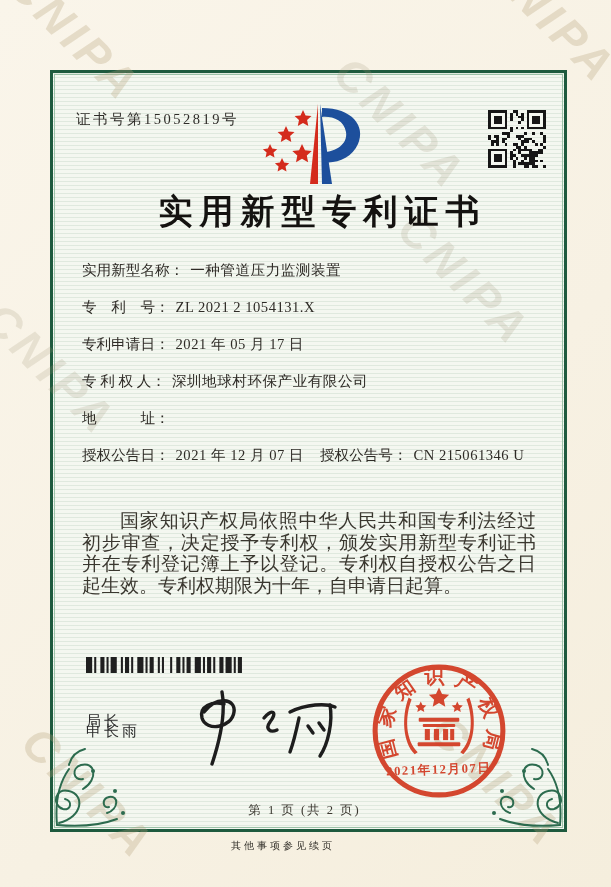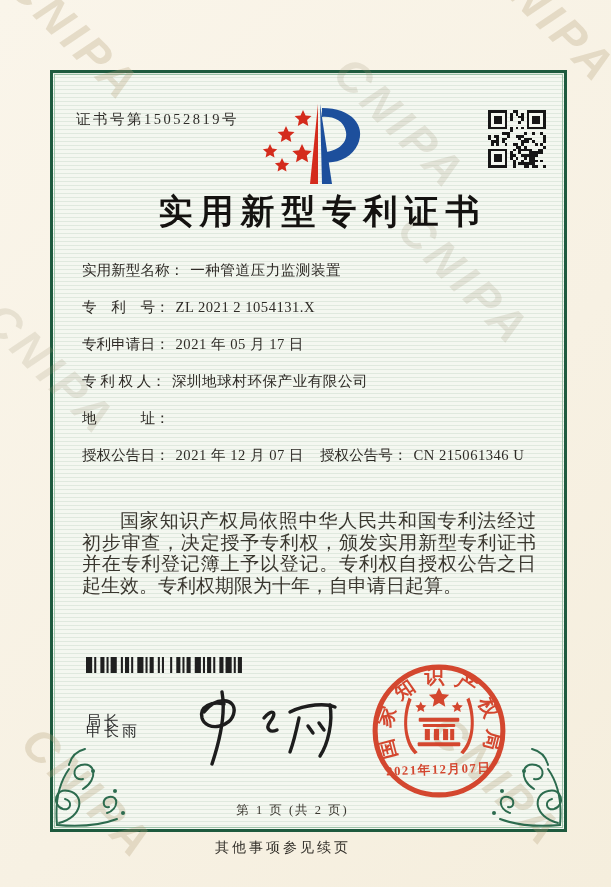--- a/index.html
+++ b/index.html
@@ -41,23 +41,23 @@
     letter-spacing:3px; color:#2b2b2b; font-weight:500; }
   .signer.t1 { top:704px;margin-top:8px; }
   .signer.t2 { top:711px;margin-top:11px; }
   .signature { left:178px; top:686px; width:168px; height:84px; }
 
   .seal { left:367px; top:659px; width:144px; height:144px; z-index:4; opacity:.93; }
   .flourish { width:88px; height:88px; z-index:3; }
   .flourish.fl { left:53px; top:741px; transform:scaleX(-1); }
   .flourish.fr { left:476px; top:741px; }
 
-  .pageinfo { left:34px; top:802px; width:517px; text-align:center; font-size:12.5px;
+  .pageinfo { left:46px; top:802px; width:517px; text-align:center; font-size:12.5px;
     letter-spacing:2px; color:#3a372f; }
-  .continue { left:0; top:839px; width:566px; text-align:center; font-size:14px;
+  .continue { left:0; top:839px; width:566px; text-align:center; font-size:10px;
     letter-spacing:3px; color:#33302a; }
 </style>
 </head>
 <body>
 
 <div class="page">
 
   <div class="frame"></div>
 
   <div class="wm" style="left:-8px; top:8px;">CNIPA</div>

